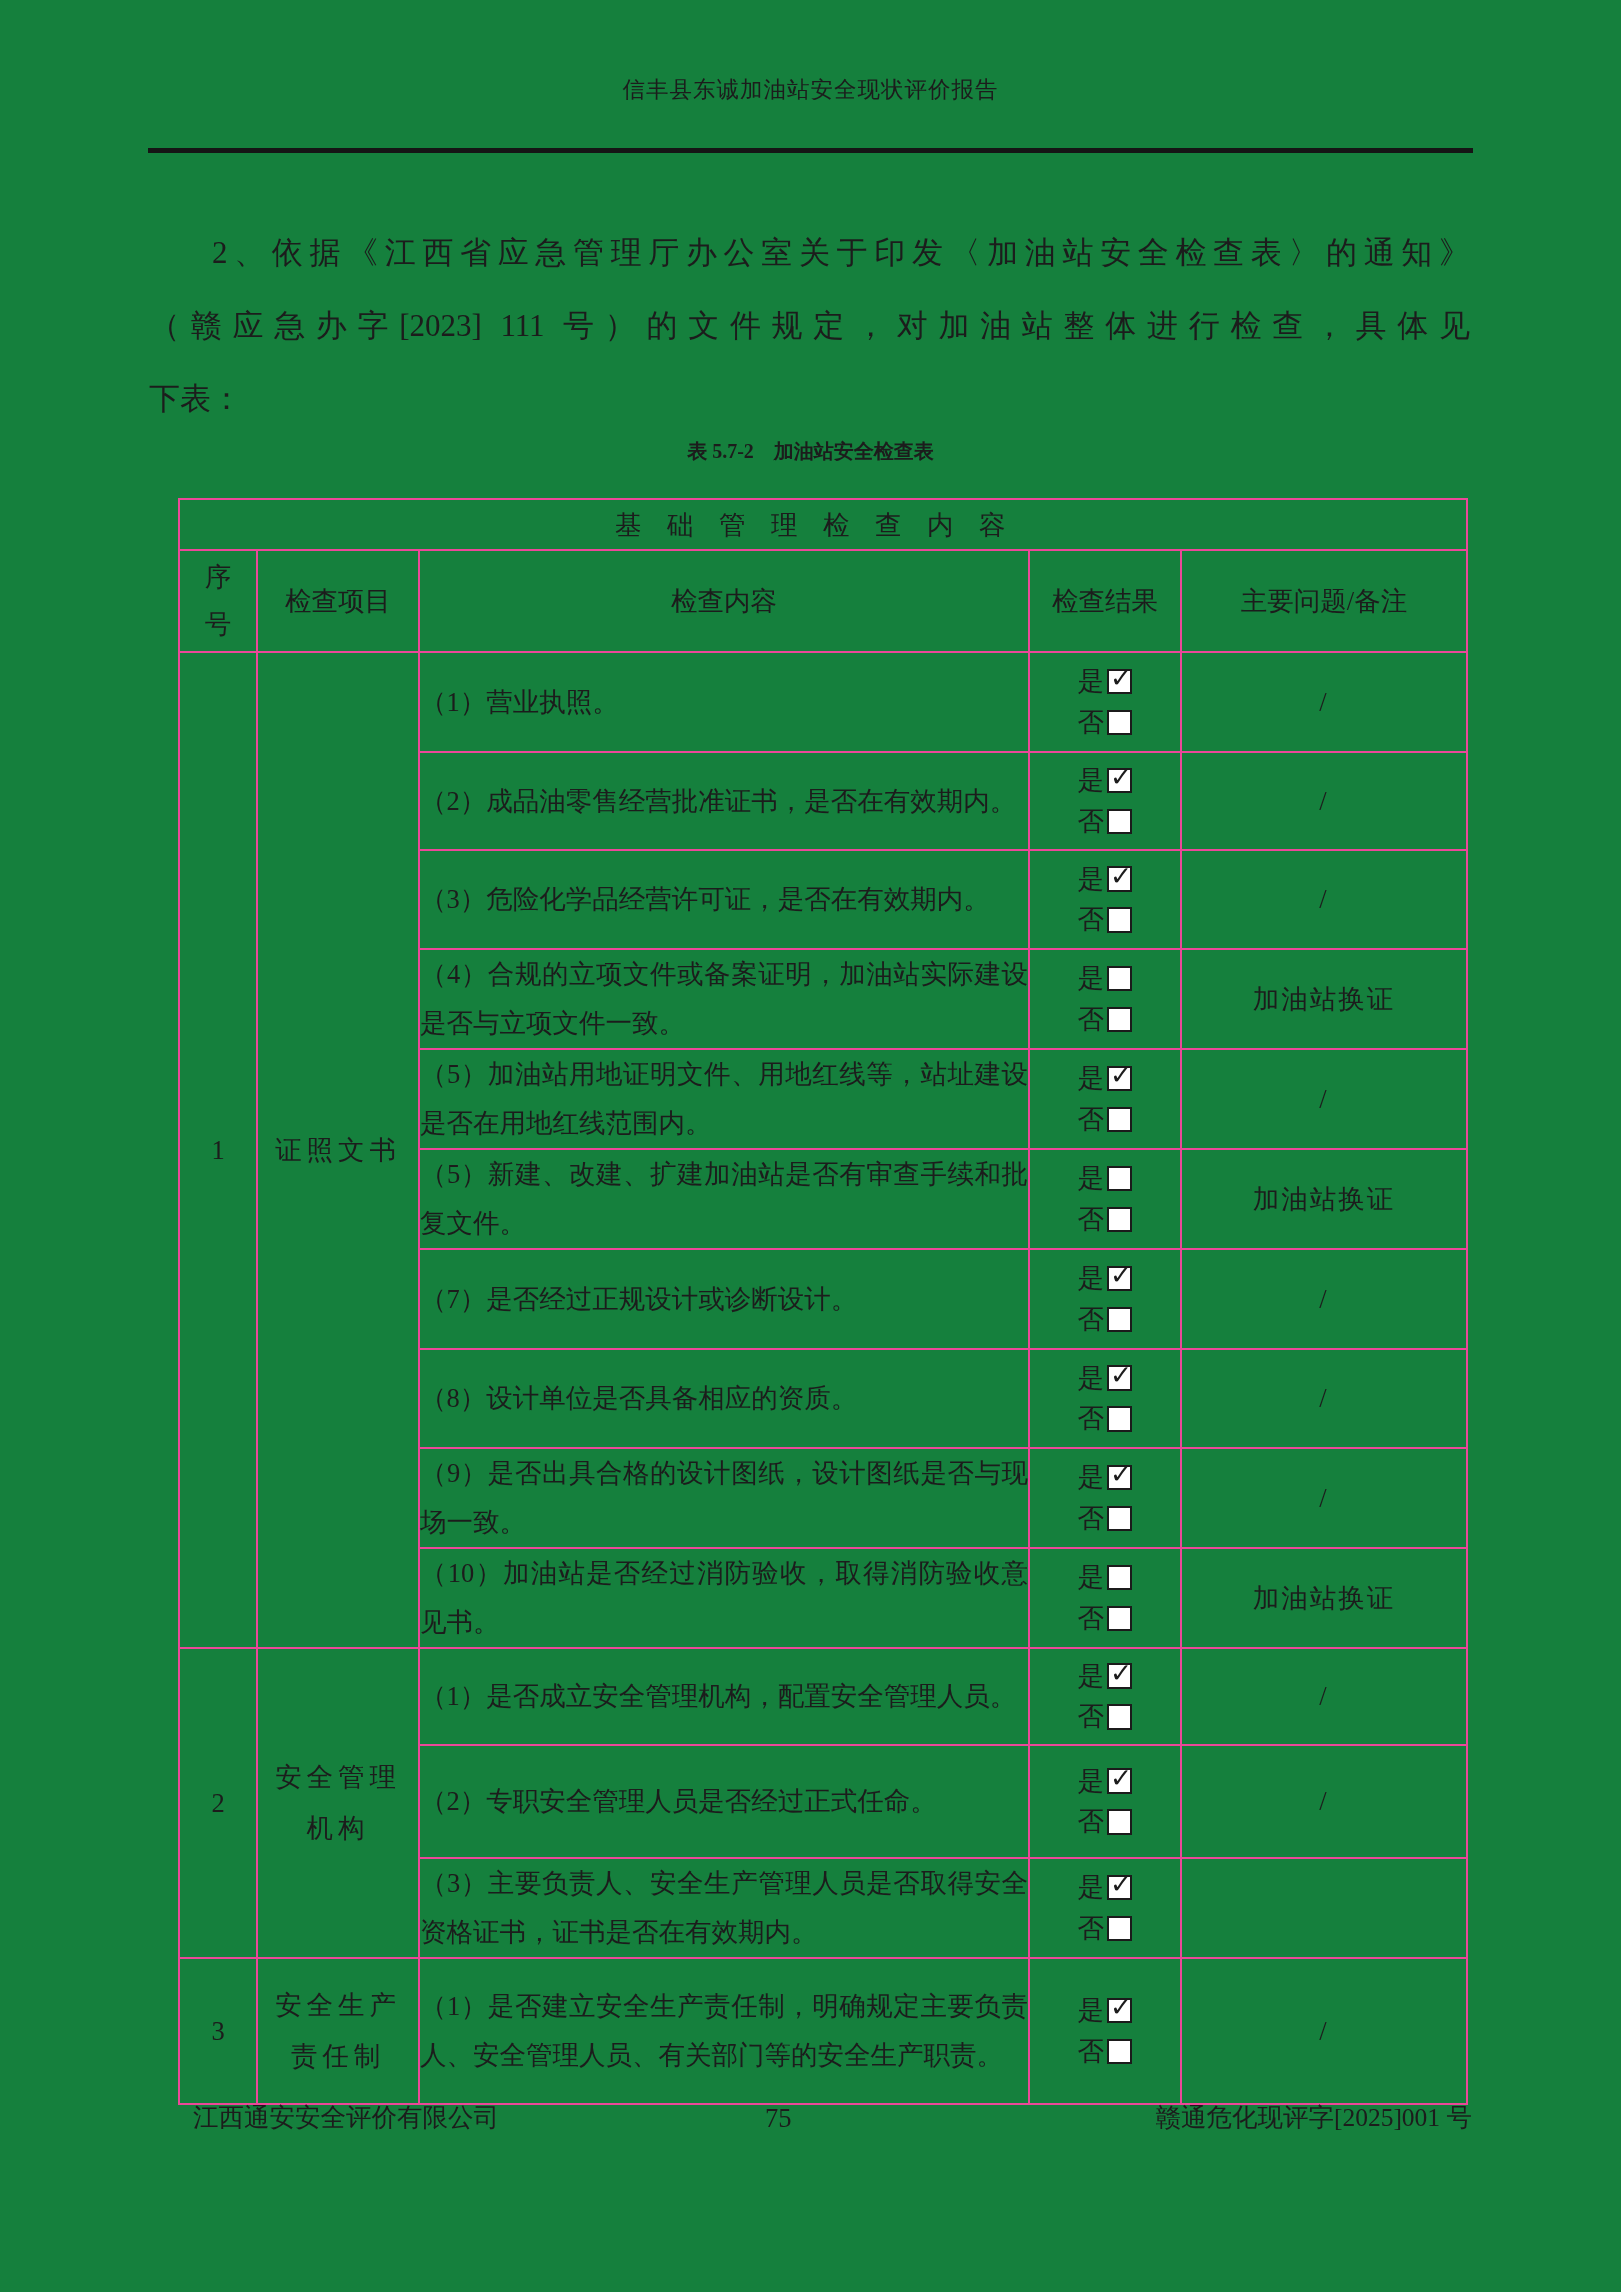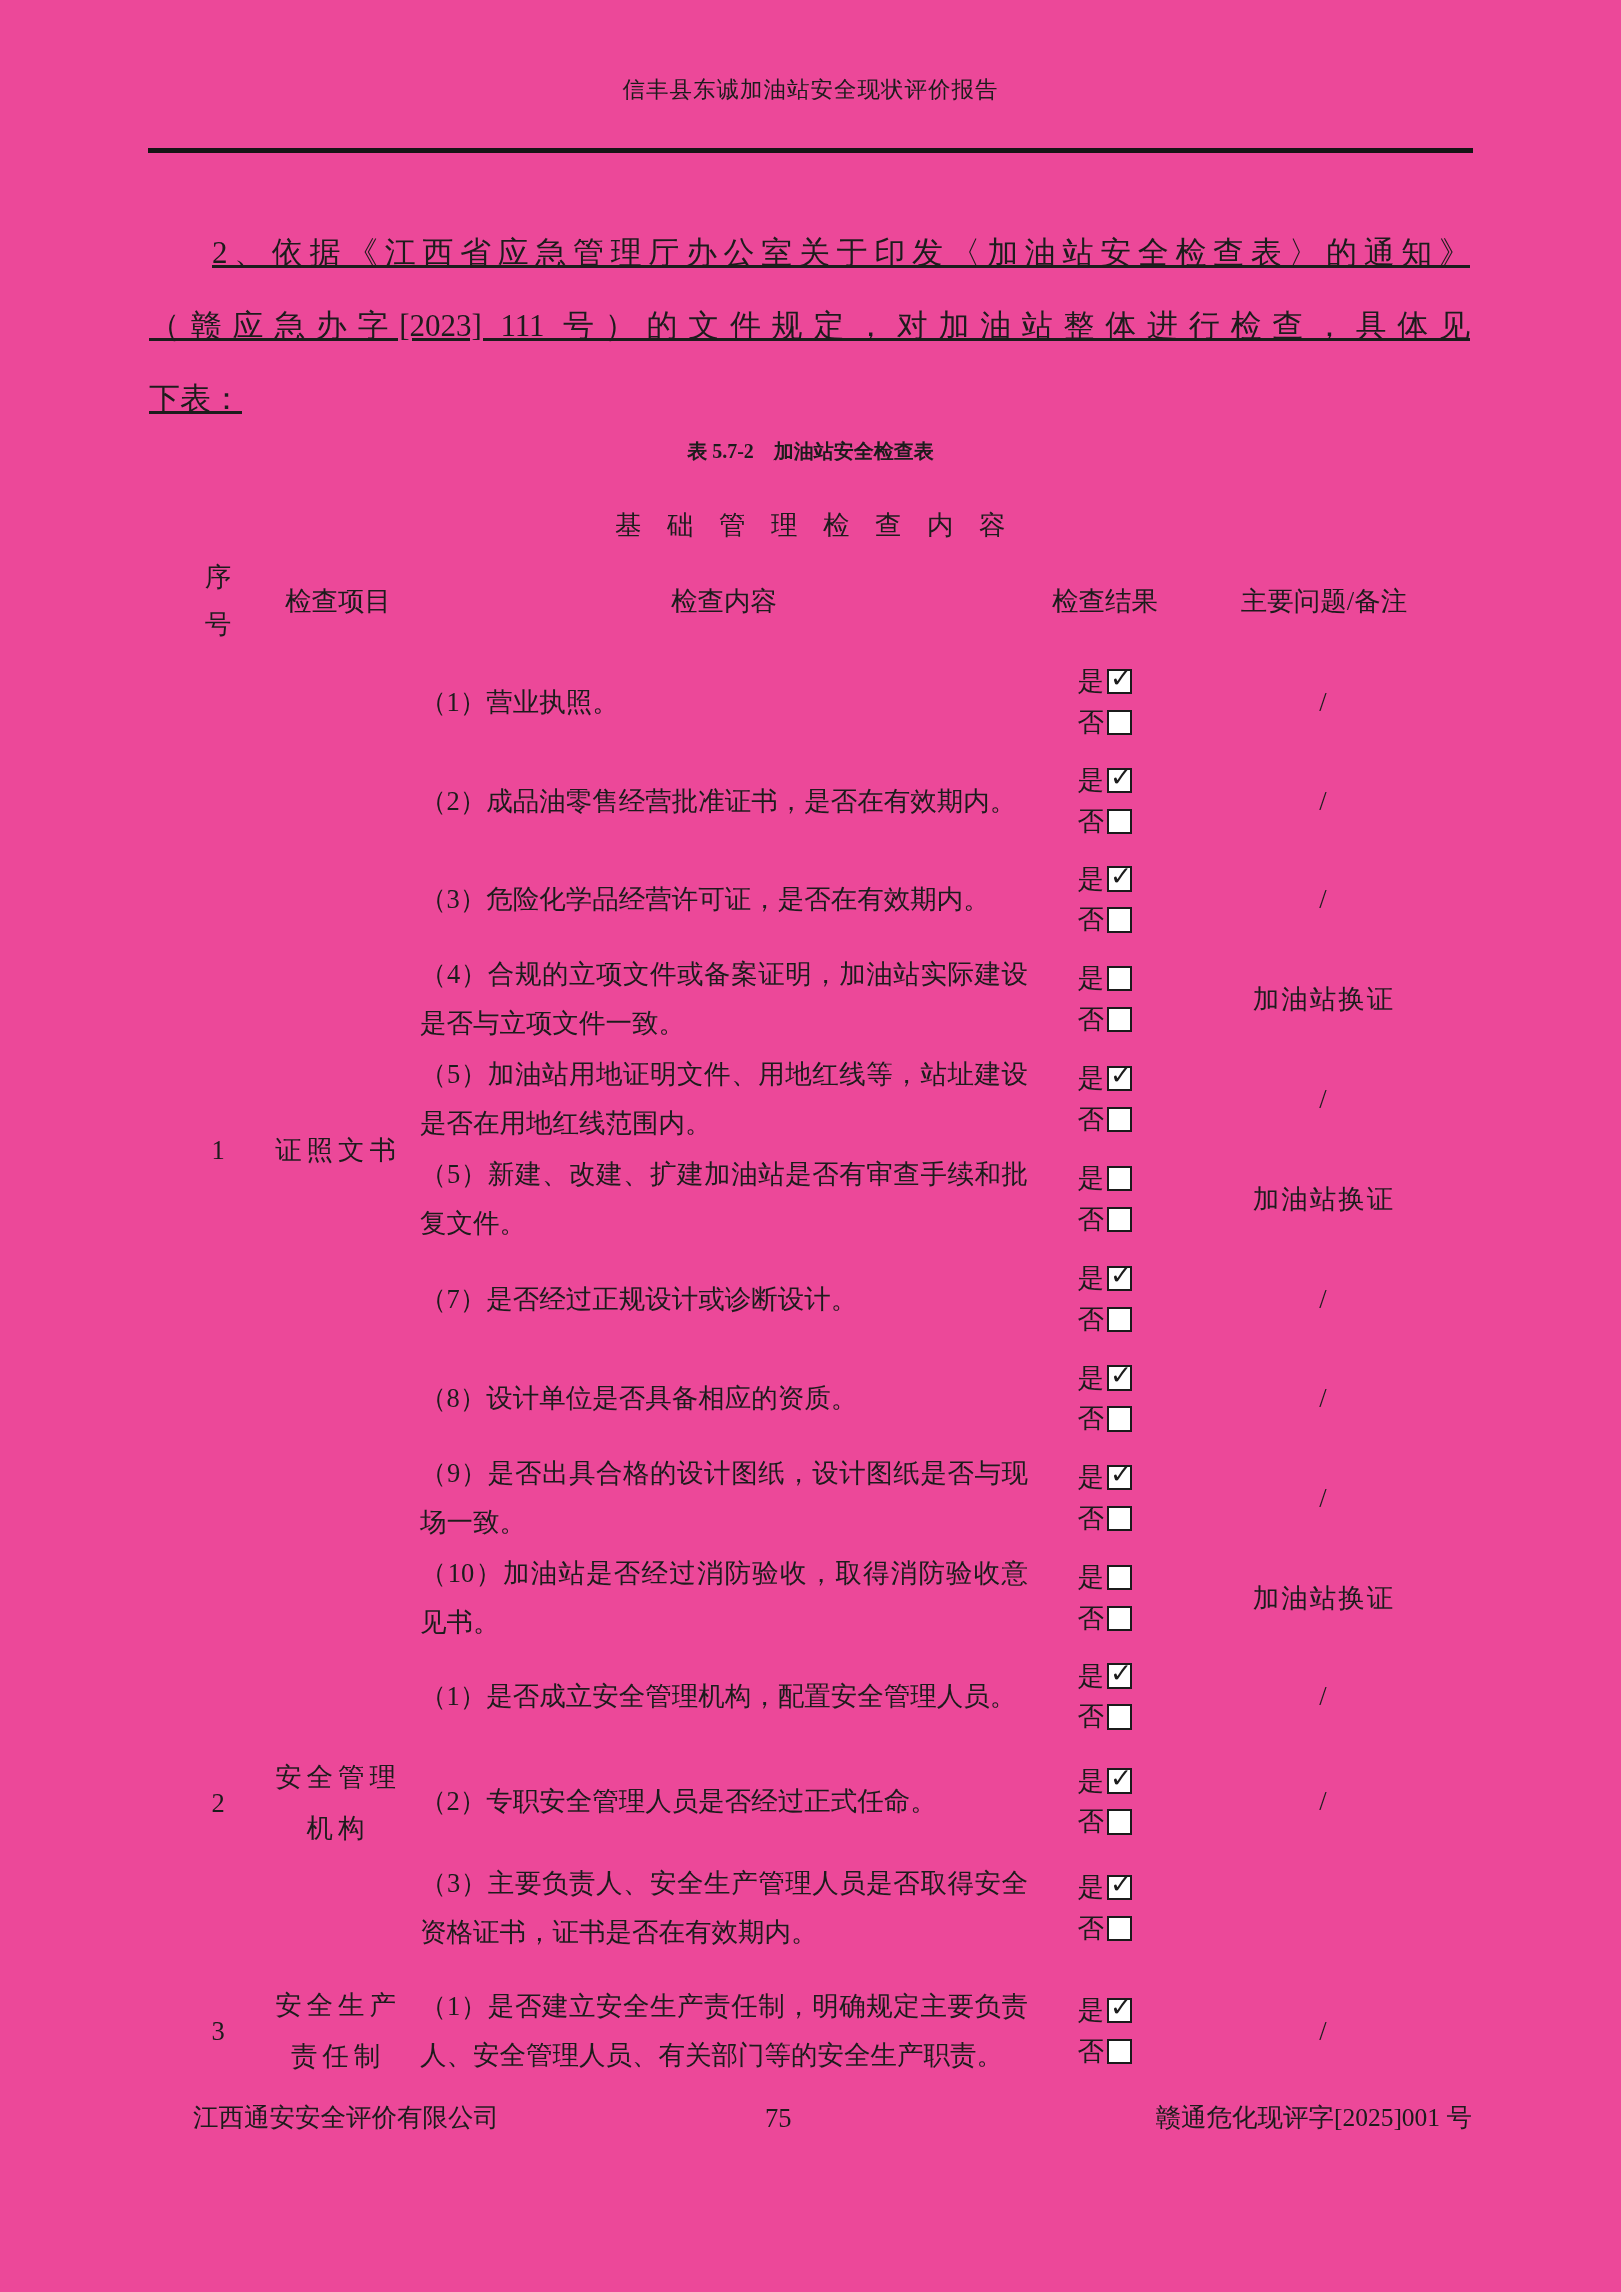--- a/index.html
+++ b/index.html
@@ -1,27 +1,27 @@
 <!DOCTYPE html>
 <html><head>
 <meta charset="utf-8">
 <style>
   html,body{margin:0;padding:0;background:#888;}
   .page{
-    position:relative;width:1621px;height:2293px;background:#ec4899;
+    position:relative;width:1621px;height:2293px;background:#15803d;
     margin:0 auto;overflow:hidden;color:#1c1c1c;
     font-family:"Liberation Serif","DejaVu Serif",serif;
   }
   
   .report-header{position:absolute;top:74px;left:0;width:100%;
     text-align:center;font-size:22.5px;letter-spacing:1px;}
   .header-rule{position:absolute;top:148px;left:148px;width:1325px;height:4.9px;background:#151515;}
   
   .intro{position:absolute;top:216px;left:149px;width:1321px;
-    font-size:31px;line-height:73px;text-decoration:underline;}
+    font-size:31px;line-height:73px;}
   .intro .line{width:100%;}
   .intro .just{text-align:justify;text-align-last:justify;}
   .intro .indent{text-indent:63px;}
   
   .table-title{position:absolute;top:438px;left:0;width:100%;
     text-align:center;font-size:20px;font-weight:bold;}
   
   table.check{position:absolute;top:498px;left:178px;width:1288px;
     border-collapse:collapse;table-layout:fixed;}
   table.check td,table.check th{

